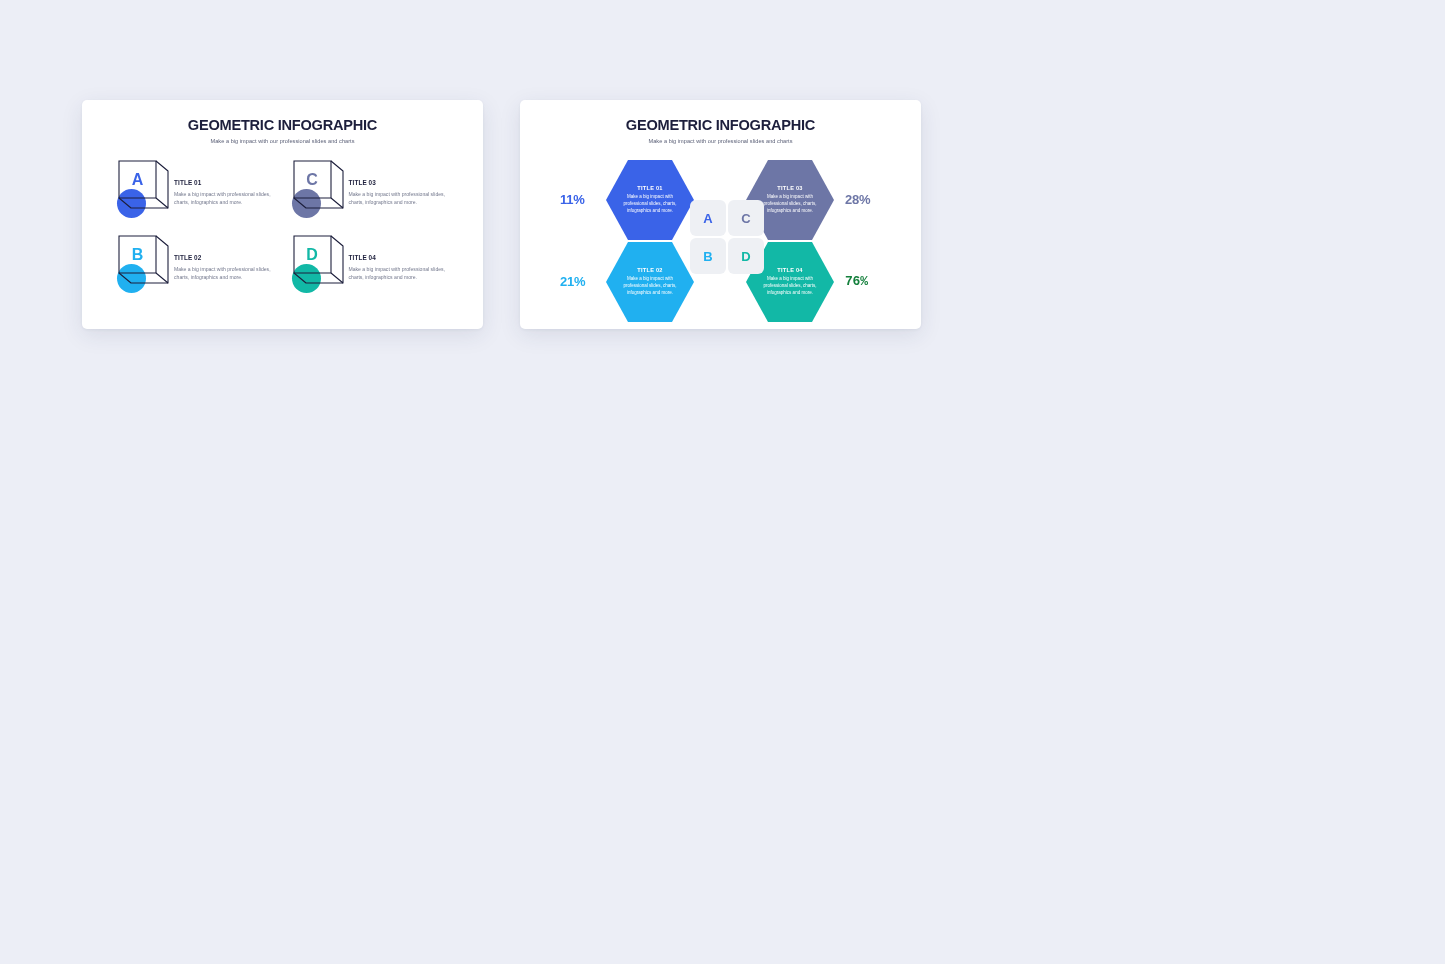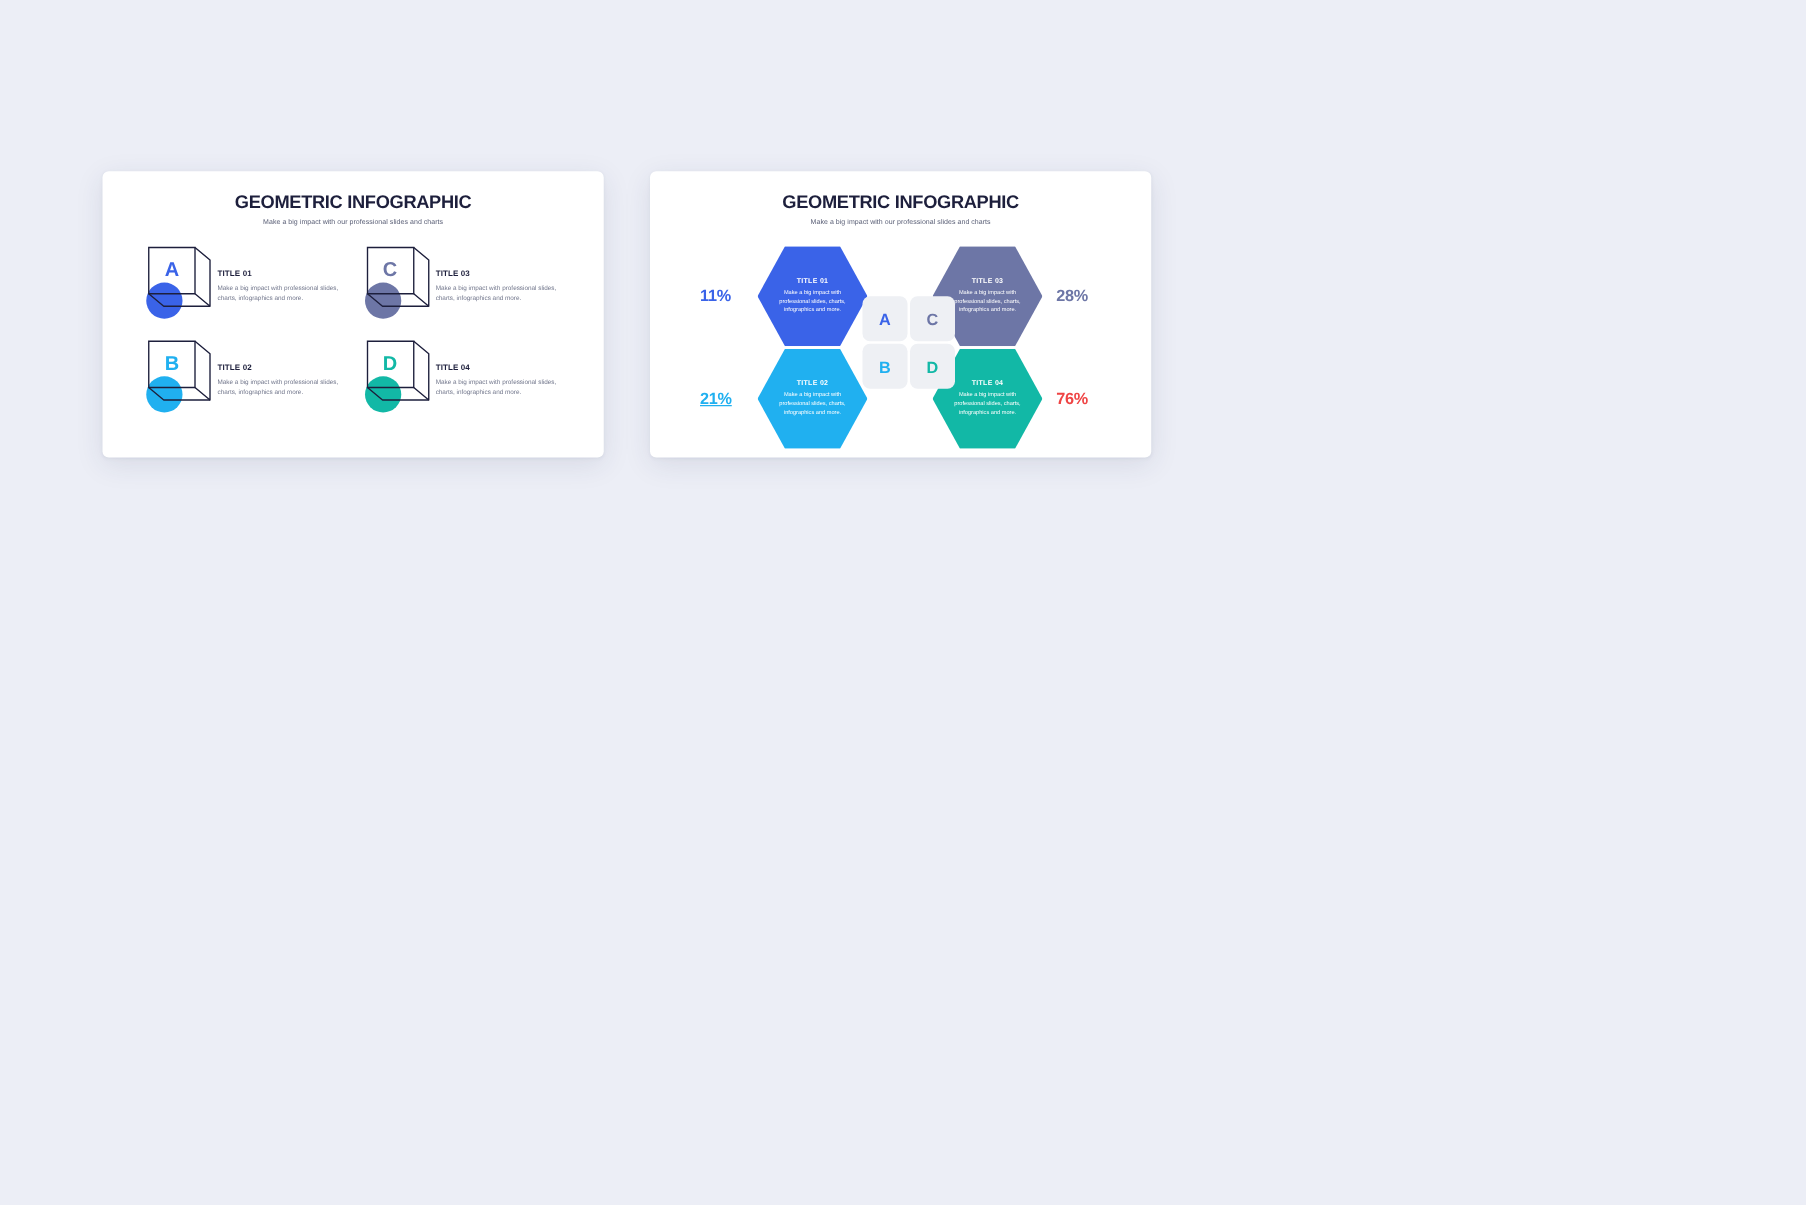--- a/index.html
+++ b/index.html
@@ -11,21 +11,20 @@
     background: #eceef6;
     font-family: "Liberation Sans", sans-serif;
     overflow: hidden;
   }
 
   .canvas {
     position: relative;
     width: 1445px;
     height: 712px;
     background: #eceef6;
-    margin-top: 37px;
   }
 
   
   .slide {
     position: absolute;
     background: #ffffff;
     border-radius: 5px;
     box-shadow: 0 6px 22px rgba(40, 50, 90, 0.10),
                 0 1px 3px rgba(40, 50, 90, 0.06);
     overflow: hidden;
@@ -168,21 +167,21 @@
 
   .pct {
     position: absolute;
     font-size: 13px;
     font-weight: bold;
     letter-spacing: -0.2px;
     line-height: 1;
   }
   #pct-1 { left: 40px;  top: 43px; }
   #pct-3 { left: 325px; top: 43px; }
-  #pct-2 { left: 40px;  top: 125px; text-decoration: underline; }
+  #pct-2 { left: 40px;  top: 125px; }
   #pct-4 { left: 325px; top: 125px; }
 </style>
 </head>
 <body>
 
 <div class="canvas" style="background: rgb(236, 238, 246);">
 
   <div class="slide" id="slide-left">
 
     <div class="slide-header">
@@ -291,18 +290,18 @@
       </div>
 
       <div class="letter-box" id="lbox-a" style="color: rgb(58, 99, 232); background-color: rgb(238, 240, 244);">A</div>
       <div class="letter-box" id="lbox-c" style="color: rgb(109, 118, 166); background-color: rgb(238, 240, 244);">C</div>
       <div class="letter-box" id="lbox-b" style="color: rgb(32, 176, 240); background-color: rgb(238, 240, 244);">B</div>
       <div class="letter-box" id="lbox-d" style="color: rgb(18, 184, 166); background-color: rgb(238, 240, 244);">D</div>
 
       <div class="pct" id="pct-1" style="color: rgb(58, 99, 232);">11%</div>
       <div class="pct" id="pct-3" style="color: rgb(109, 118, 166);">28%</div>
       <div class="pct" id="pct-2" style="color: rgb(32, 176, 240);">21%</div>
-      <div class="pct" id="pct-4" style="color: #ef4444;">76%</div>
+      <div class="pct" id="pct-4" style="color: #15803d; font-family: Liberation Mono, monospace;">76%</div>
 
     </div>
   </div>
 
 </div>
 
 </body></html>

